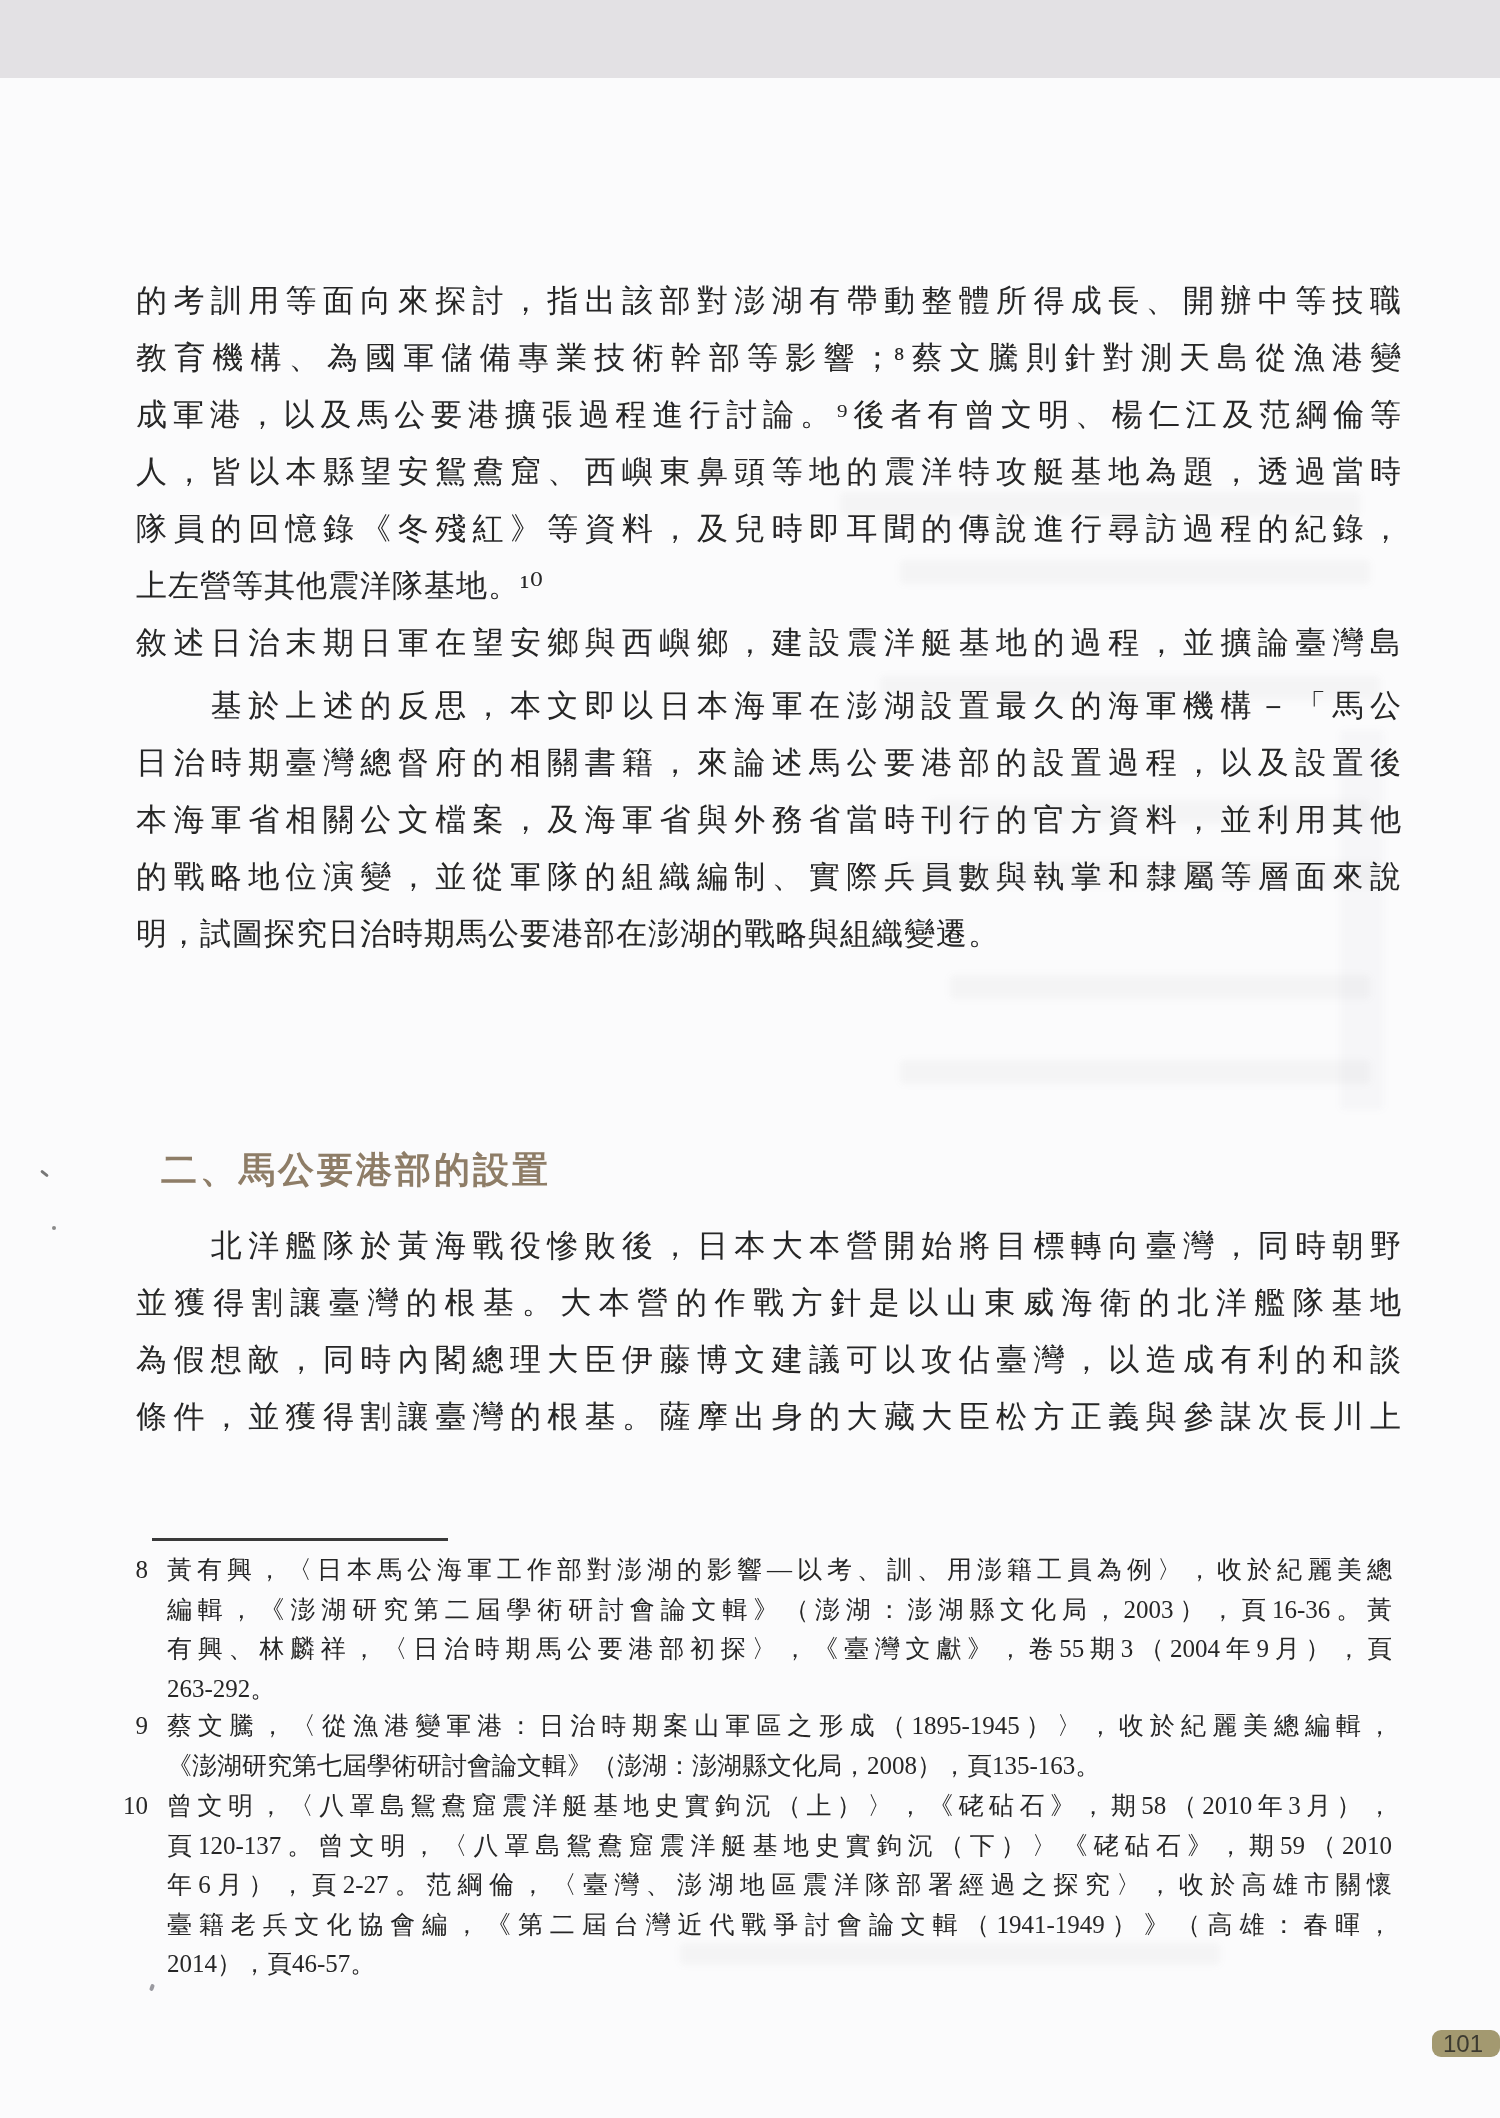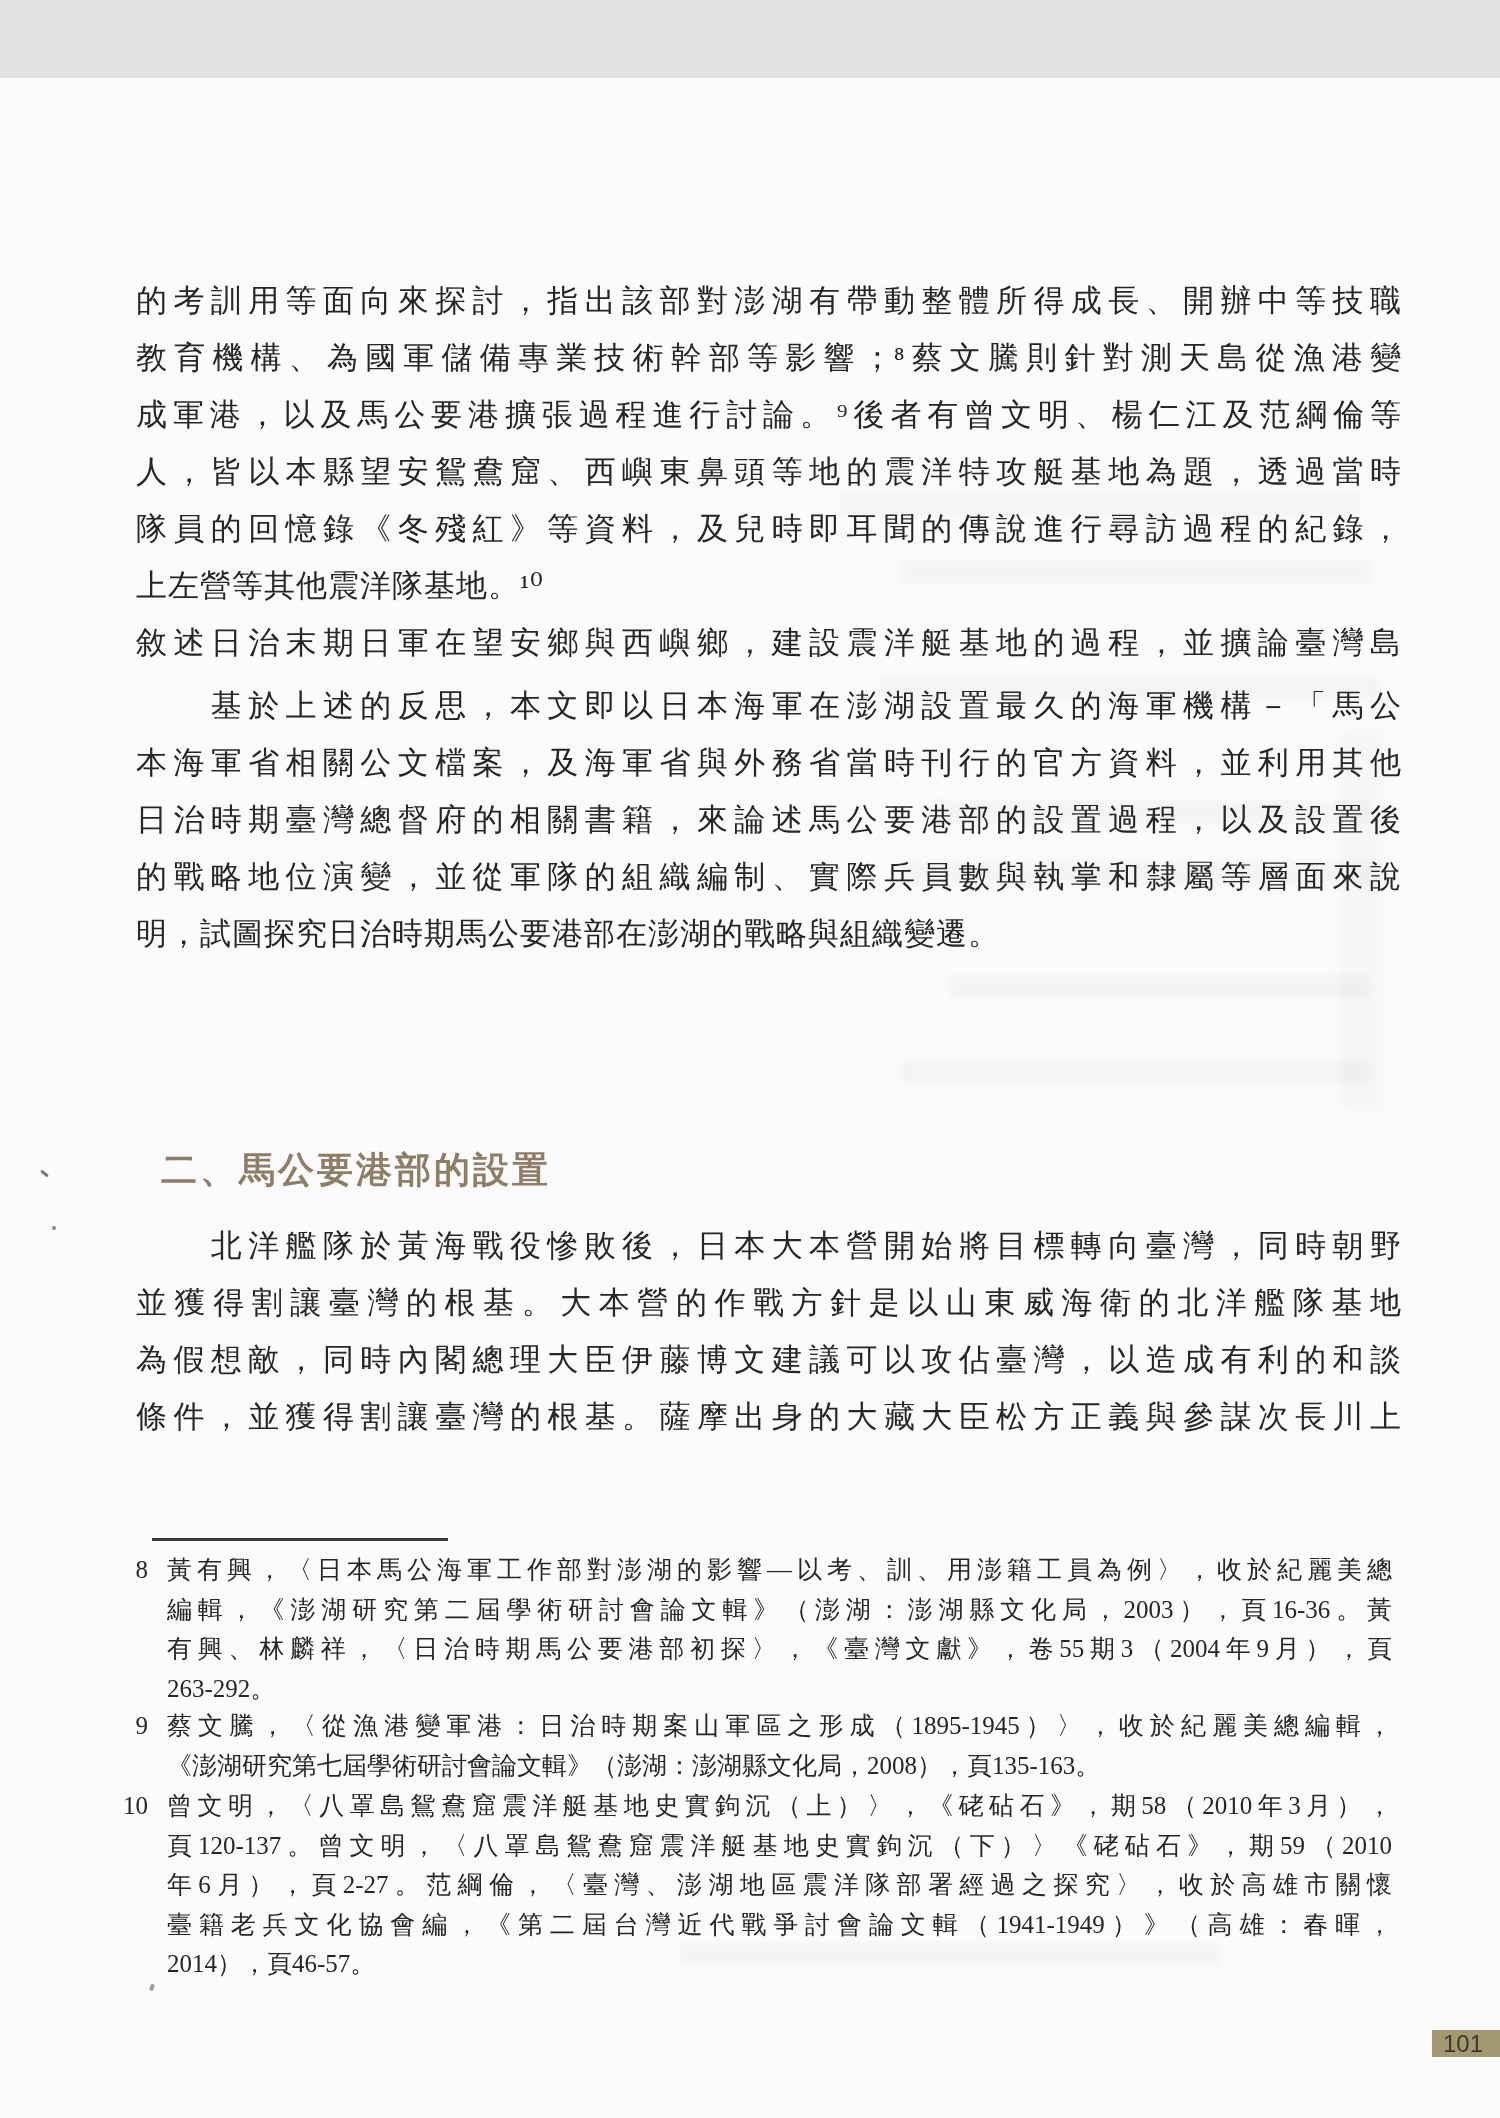--- a/index.html
+++ b/index.html
@@ -61,21 +61,21 @@
   }
   .fn-lines{flex:1 1 auto;margin-left:15px;}
   .fn-lines .tline{height:39.5px;line-height:39.5px;font-size:25px;}
   
   .page-badge{
     position:absolute;left:1432px;top:2030px;width:68px;height:27px;
     background:var(--c-badge-bg,#a39970);
     display:flex;align-items:center;justify-content:center;
     padding-right:6px;box-sizing:border-box;
     font-family:"Liberation Sans","DejaVu Sans",sans-serif;
-    font-size:24px;color:var(--c-badge-text,#3c3a30);
+    font-size:24px;color:var(--c-badge-text,#3c3a30);border-radius:9px;
   }
   
   .bleed{
     position:absolute;background:rgba(110,110,125,0.05);
     filter:blur(3px);border-radius:4px;pointer-events:none;
   }
   .b1{left:840px;top:492px;width:520px;height:24px;}
   .b2{left:900px;top:560px;width:470px;height:24px;}
   .b3{left:880px;top:676px;width:500px;height:24px;}
   .b4{left:930px;top:800px;width:440px;height:24px;}
@@ -116,22 +116,22 @@
       <div class="tline just">教育機構、為國軍儲備專業技術幹部等影響；⁸蔡文騰則針對測天島從漁港變</div>
       <div class="tline just">成軍港，以及馬公要港擴張過程進行討論。⁹後者有曾文明、楊仁江及范綱倫等</div>
       <div class="tline just">人，皆以本縣望安鴛鴦窟、西嶼東鼻頭等地的震洋特攻艇基地為題，透過當時</div>
       <div class="tline just">隊員的回憶錄《冬殘紅》等資料，及兒時即耳聞的傳說進行尋訪過程的紀錄，</div>
       <div class="tline">上左營等其他震洋隊基地。¹⁰</div>
       <div class="tline just">敘述日治末期日軍在望安鄉與西嶼鄉，建設震洋艇基地的過程，並擴論臺灣島</div>
     </div>
 
   <div class="para" id="p2">
       <div class="tline just">　　基於上述的反思，本文即以日本海軍在澎湖設置最久的海軍機構－「馬公</div>
+      <div class="tline just">日治時期臺灣總督府的相關書籍，來論述馬公要港部的設置過程，以及設置後</div>
       <div class="tline just">本海軍省相關公文檔案，及海軍省與外務省當時刊行的官方資料，並利用其他</div>
-      <div class="tline just">日治時期臺灣總督府的相關書籍，來論述馬公要港部的設置過程，以及設置後</div>
       <div class="tline just">的戰略地位演變，並從軍隊的組織編制、實際兵員數與執掌和隸屬等層面來說</div>
       <div class="tline">明，試圖探究日治時期馬公要港部在澎湖的戰略與組織變遷。</div>
     </div>
 
   <div class="heading">二、馬公要港部的設置</div>
 
   <div class="para" id="p3">
       <div class="tline just">　　北洋艦隊於黃海戰役慘敗後，日本大本營開始將目標轉向臺灣，同時朝野</div>
       <div class="tline just">並獲得割讓臺灣的根基。大本營的作戰方針是以山東威海衛的北洋艦隊基地</div>
       <div class="tline just">為假想敵，同時內閣總理大臣伊藤博文建議可以攻佔臺灣，以造成有利的和談</div>

